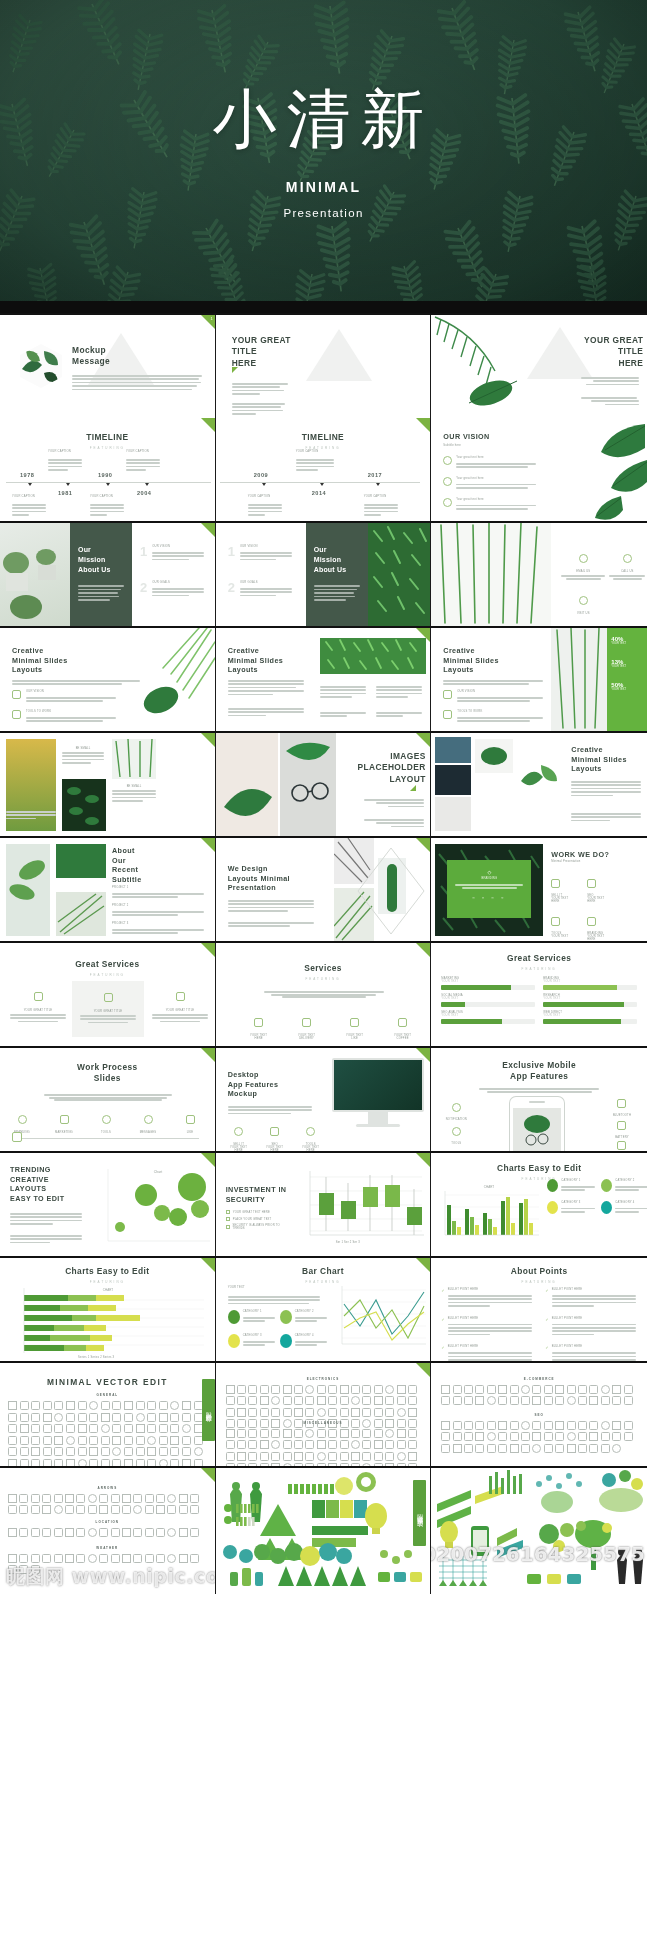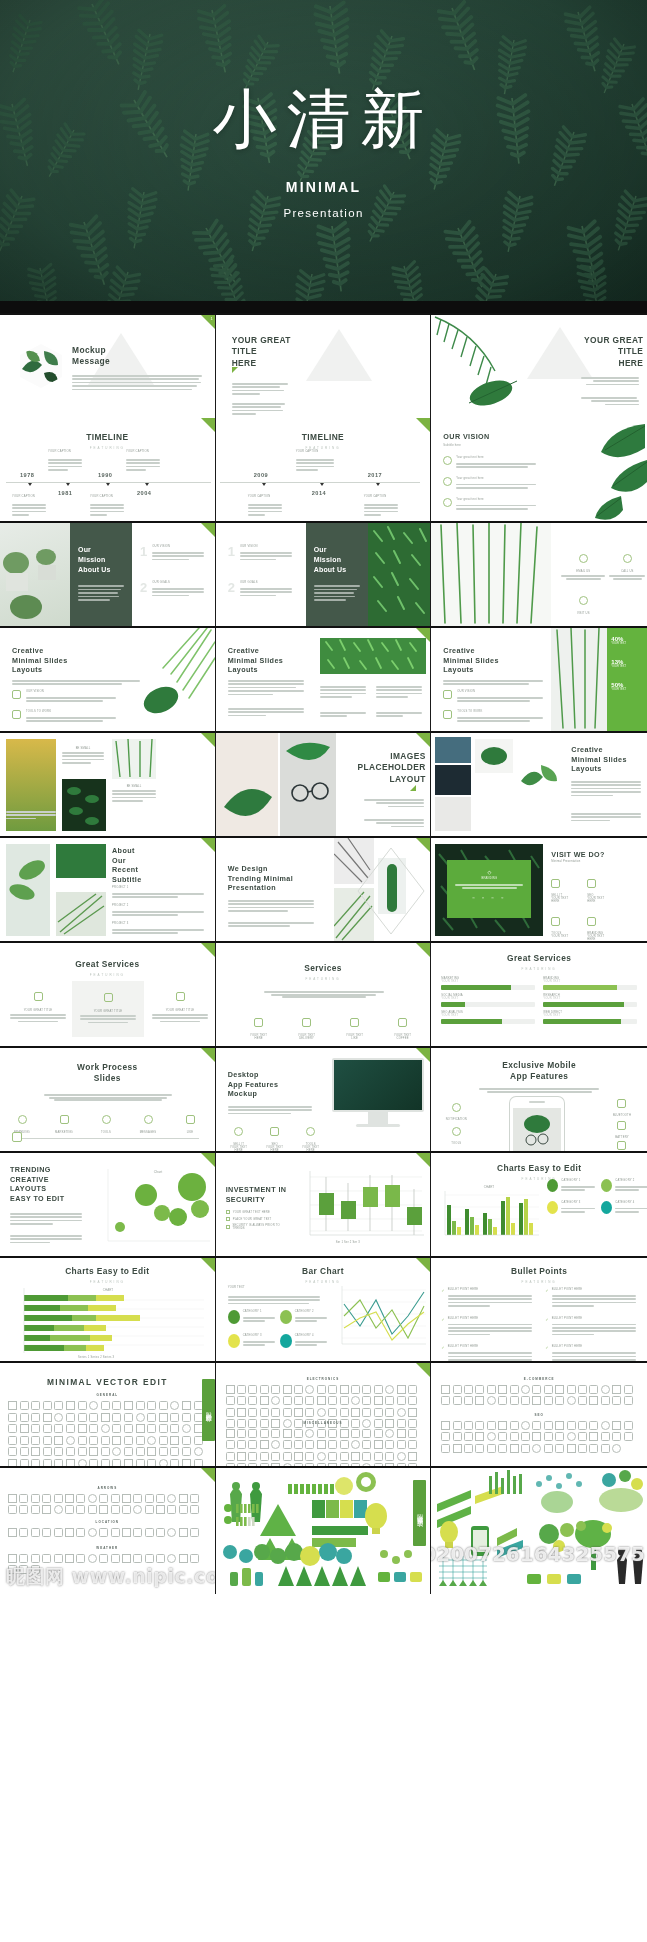--- a/index.html
+++ b/index.html
@@ -880,21 +880,21 @@
             <div class="ln"></div>
             <div class="ln" style="width:72%"></div>
           </div>
         </div>
     </div>
 
     <div class="slide">
       <div class="corner"></div>
       <div style="position:absolute;left:12px;top:26px;width:96px">
         <div class="t-head">We Design</div>
-        <div class="t-head">Trending Minimal</div>
+        <div class="t-head">Layouts Minimal</div>
         <div class="t-head">Presentation</div>
       </div>
       <div class="lines" style="position:absolute;left:12px;top:58px;width:86px">
           <div class="ln"></div>
           <div class="ln"></div>
           <div class="ln"></div>
           <div class="ln" style="width:70%"></div>
         </div>
       <div class="lines" style="position:absolute;left:12px;top:80px;width:86px">
           <div class="ln"></div>
@@ -933,21 +933,21 @@
       <div style="position:absolute;left:16px;top:22px;width:84px;height:58px;background:#5cab3c;color:#fff;text-align:center;padding-top:9px">
         <div style="font-size:5px">◇</div>
         <div class="tiny" style="color:#eaf3e4;margin-top:2px">BRANDING</div>
         <div class="lines" style="margin:4px 8px 0 8px">
             <div class="ln" style="background:rgba(255,255,255,.6)"></div>
             <div class="ln" style="width:80%;margin:0 auto;background:rgba(255,255,255,.6)"></div>
           </div>
         <div style="margin-top:6px;font-size:4px;letter-spacing:3px">○ ○ ○ ○</div>
       </div>
       <div style="position:absolute;left:120px;top:12px">
-        <div class="t-head">VISIT WE DO?</div>
+        <div class="t-head">WORK WE DO?</div>
         <div class="tiny">Minimal Presentation</div>
       </div>
       <div style="position:absolute;left:120px;top:36px;display:flex;flex-wrap:wrap;width:92px;gap:9px 10px">
         <div style="width:26px"><span class="ico"></span><div class="tiny" style="margin-top:2px">SELL IT</div><div class="tiny">YOUR TEXT HERE</div></div>
         <div style="width:26px"><span class="ico"></span><div class="tiny" style="margin-top:2px">SEO</div><div class="tiny">YOUR TEXT HERE</div></div>
         <div style="width:26px"><span class="ico"></span><div class="tiny" style="margin-top:2px">TOOLS</div><div class="tiny">YOUR TEXT</div></div>
         <div style="width:26px"><span class="ico"></span><div class="tiny" style="margin-top:2px">BRANDING</div><div class="tiny">YOUR TEXT HERE</div></div>
 
       </div>
     </div>
@@ -1398,21 +1398,21 @@
           <polyline points="10,46 26,36 42,30 58,58 74,42 90,30" fill="none" stroke="#d6de4e" stroke-width="1.1"></polyline>
           <g stroke="#cfd5d0" stroke-width=".5">
               <path d="M8 62 H92 M8 4 V62"></path>
             </g>
         </svg>
       </div>
     </div>
 
     <div class="slide">
       <div style="position:absolute;left:0;right:0;top:8px">
-        <div class="t-head big t-center">Bullet Points</div>
+        <div class="t-head big t-center">About Points</div>
         <div class="t-sub">FEATURING</div>
       </div>
       <div style="position:absolute;left:10px;top:30px;display:grid;grid-template-columns:96px 96px;gap:8px 8px">
         <div style="display:flex;gap:3px">
             <span class="chk">✓</span>
             <div style="width:84px">
               <div class="tiny">BULLET POINT HERE</div>
               <div class="lines">
                 <div class="ln"></div>
                 <div class="ln"></div>

